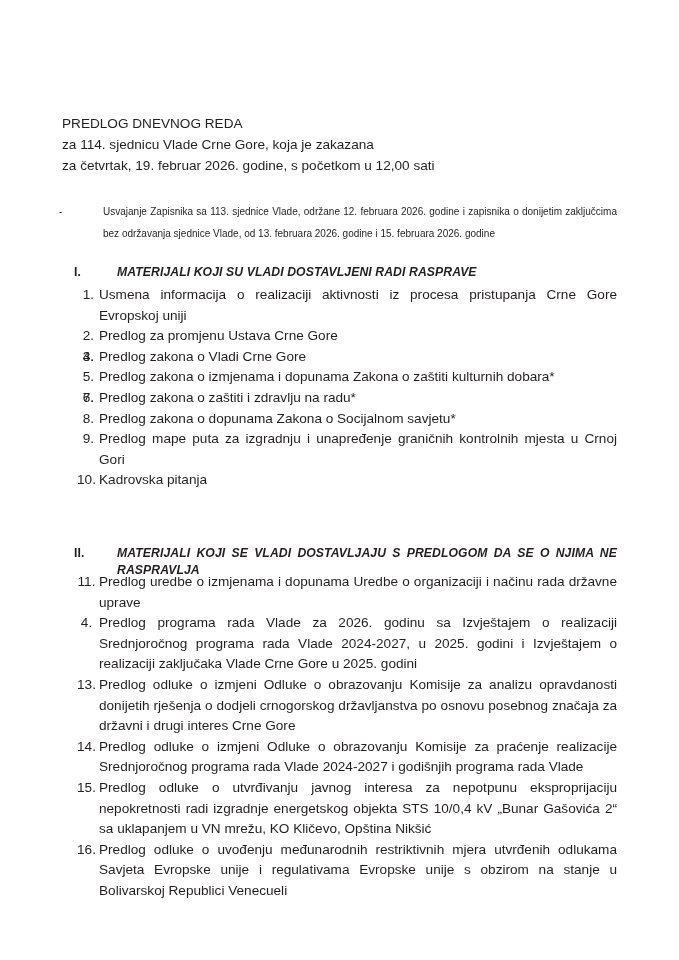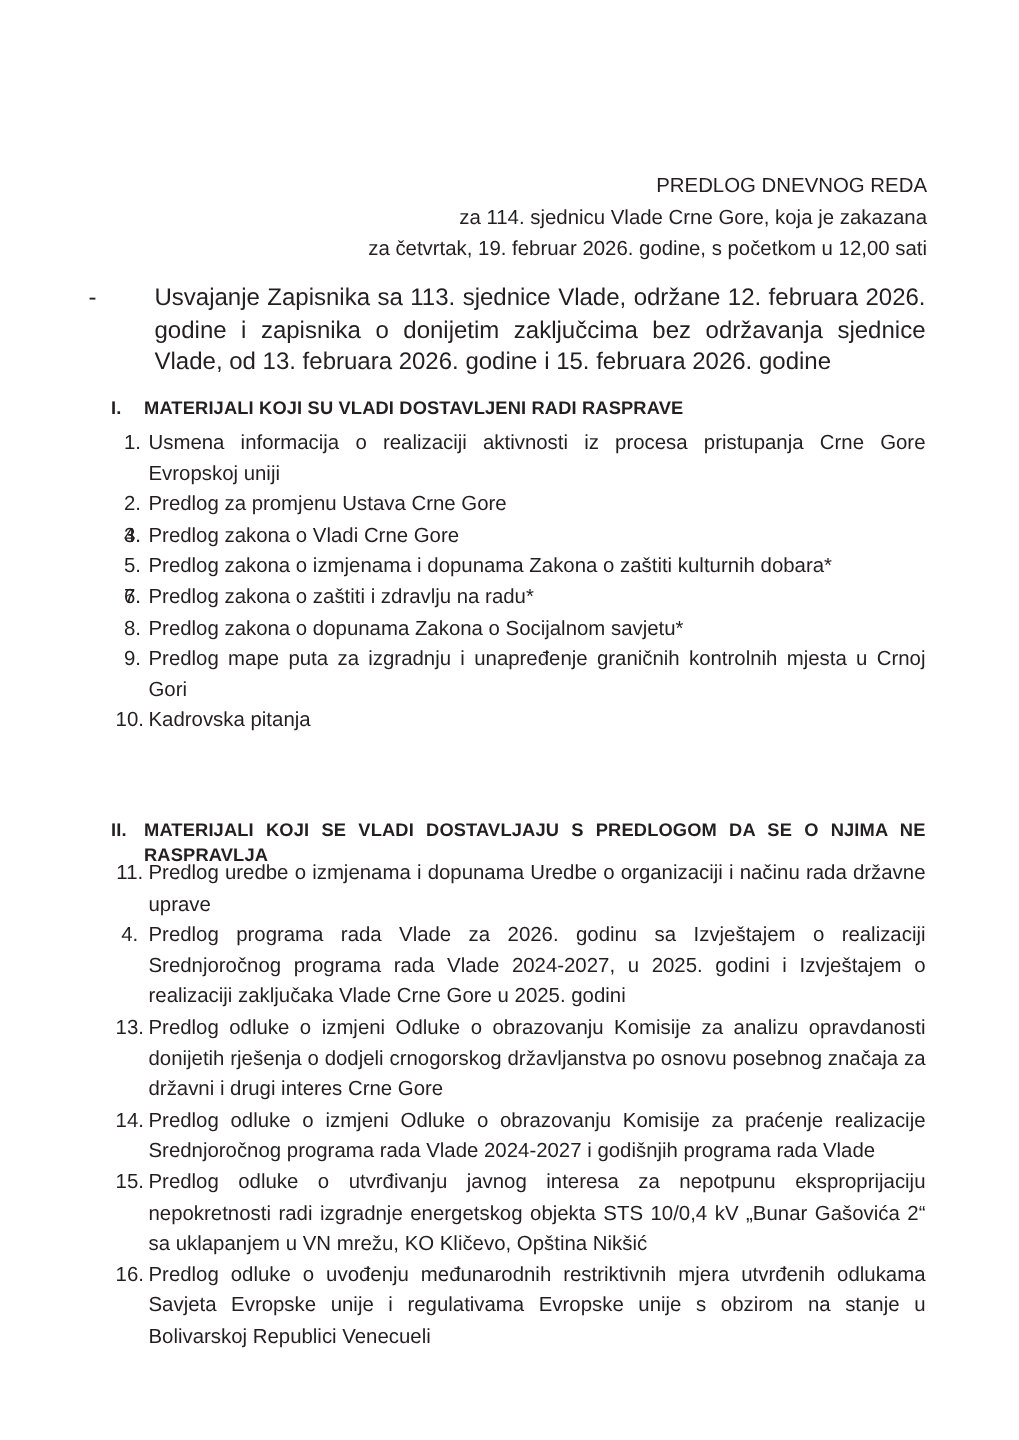--- a/index.html
+++ b/index.html
@@ -22,33 +22,33 @@
     padding: 0;
     overflow: hidden;
   }
 
   
   .title-block {
     position: absolute;
     left: 62px;
     top: 113px;
     width: 556px;
-    text-align: right;
+    text-align: left;
     font-size: 13.6px;
     line-height: 21px;
   }
   .title-block .line { white-space: nowrap; }
 
   
   .intro {
     position: absolute;
     left: 81px;
-    top: 188px;
+    top: 201px;
     width: 536px;
-    font-size: 16px;
+    font-size: 10px;
     line-height: 21.5px;
     text-align: justify;
     text-justify: inter-word;
     text-indent: -22px;
     padding-left: 22px;
     box-sizing: border-box;
   }
   .intro .dash-marker {
     display: inline-block;
     width: 22px;
@@ -64,24 +64,25 @@
     line-height: 17px;
     letter-spacing: 0.1px;
   }
   .section-head .roman {
     position: absolute;
     left: 0;
     top: 0;
     width: 40px;
   }
   .section-head .head-text {
-    margin-left: 22px;
+    margin-left: 43px;
     display: block;
     text-align: justify;
     text-justify: inter-word;
+    font-style: italic;
   }
   .section-head .head-text::after {
     content: "";
     display: inline-block;
     width: 100%;
   }
   .section-head.no-justify .head-text {
     text-align: left;
   }
   .section-head.no-justify .head-text::after { display: none; }

